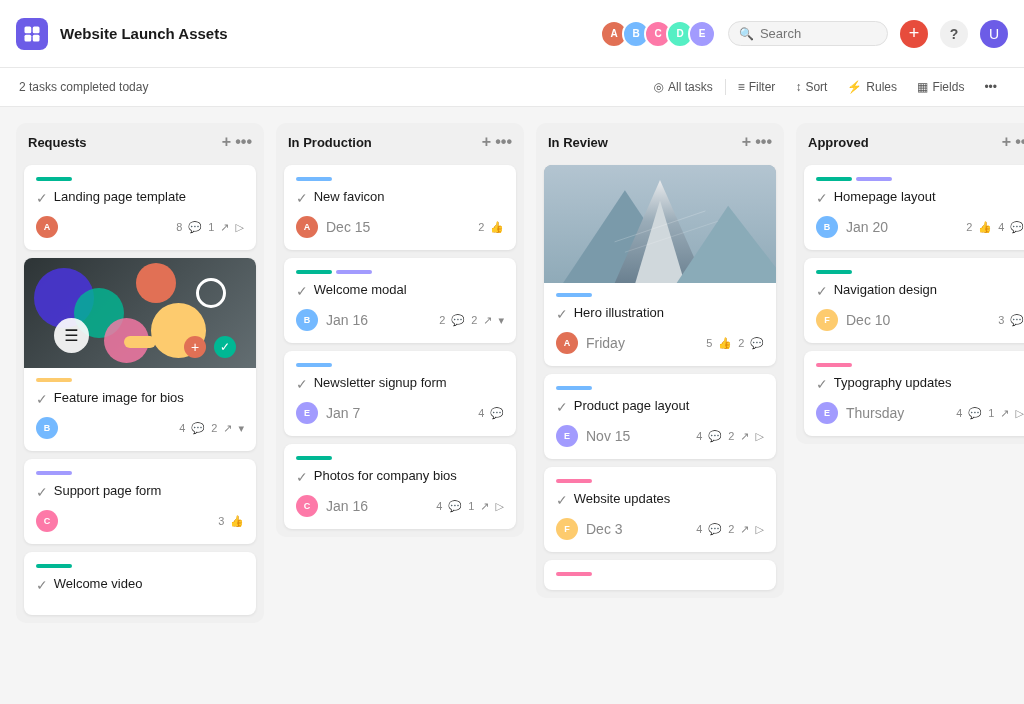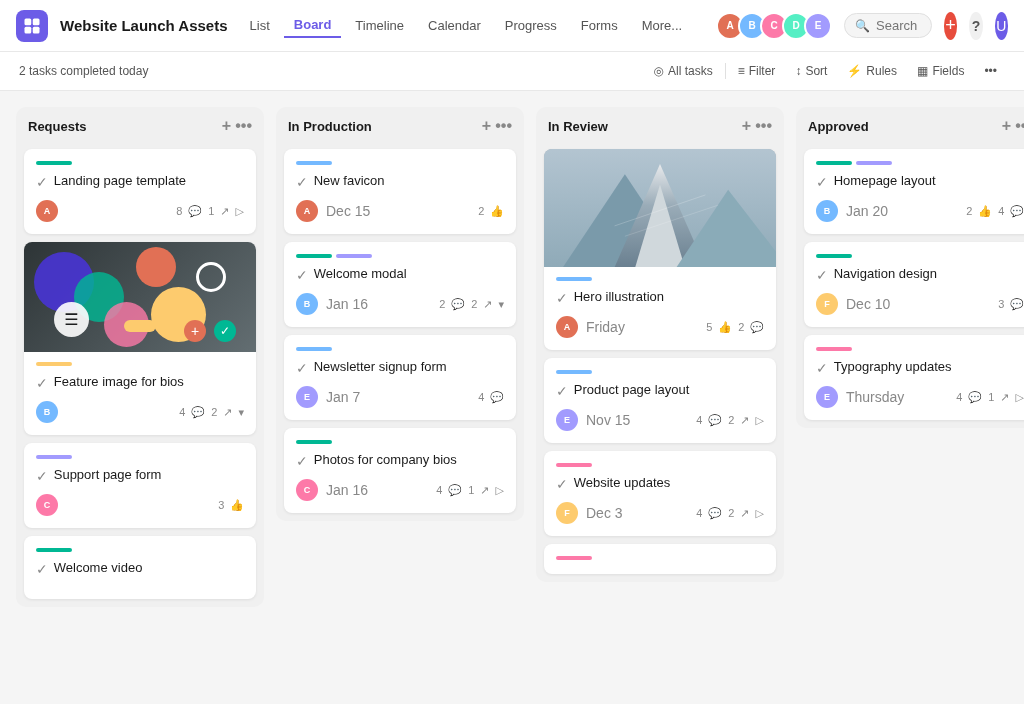--- a/index.html
+++ b/index.html
@@ -1,19 +1,19 @@
 <!DOCTYPE html>
 <html><head>
   <meta charset="utf-8">
   <style>
     * { box-sizing: border-box; margin: 0; padding: 0; }
     body { font-family: -apple-system, BlinkMacSystemFont, 'Segoe UI', sans-serif; background: #f5f5f5; color: #1a1a1a; font-size: 13px; overflow: hidden; }
 
     
-    .top-nav { display: flex; align-items: center; padding: 0 16px; height: 52px; background: #fff; border-bottom: 1px solid #e8e8e8; gap: 12px; }
+    .top-nav { display: flex; align-items: center; padding: 0 16px; height: 68px; background: #fff; border-bottom: 1px solid #e8e8e8; gap: 12px; }
     .app-icon { width: 32px; height: 32px; background: #6c5ce7; border-radius: 8px; display: flex; align-items: center; justify-content: center; flex-shrink: 0; }
     .app-icon svg { width: 18px; height: 18px; fill: white; }
     .project-title { font-weight: 700; font-size: 15px; color: #1a1a1a; white-space: nowrap; }
     .nav-links { display: flex; gap: 4px; align-items: center; }
     .nav-link { padding: 4px 10px; border-radius: 6px; color: #555; cursor: pointer; font-size: 13px; text-decoration: none; }
     .nav-link.active { color: #6c5ce7; font-weight: 600; border-bottom: 2px solid #6c5ce7; border-radius: 0; }
     .nav-spacer { flex: 1; }
     .avatar-group { display: flex; gap: -4px; }
     .avatar { width: 28px; height: 28px; border-radius: 50%; background: #ccc; border: 2px solid white; margin-left: -6px; overflow: hidden; display: flex; align-items: center; justify-content: center; font-size: 10px; font-weight: 600; color: white; flex-shrink: 0; }
     .avatar:first-child { margin-left: 0; }
@@ -75,29 +75,20 @@
 <nav class="top-nav">
   <div class="app-icon">
     <svg viewBox="0 0 24 24">
         <rect x="2" y="2" width="9" height="9" rx="2"></rect>
         <rect x="13" y="2" width="9" height="9" rx="2"></rect>
         <rect x="2" y="13" width="9" height="9" rx="2"></rect>
         <rect x="13" y="13" width="9" height="9" rx="2"></rect>
       </svg>
   </div>
   <span class="project-title">Website Launch Assets</span>
-  <nav class="nav-links">
-    <a class="nav-link">List</a>
-    <a class="nav-link active">Board</a>
-    <a class="nav-link">Timeline</a>
-    <a class="nav-link">Calendar</a>
-    <a class="nav-link">Progress</a>
-    <a class="nav-link">Forms</a>
-    <a class="nav-link">More...</a>
-  </nav>
   <div class="nav-spacer"></div>
   <div class="avatar-group">
     <div class="avatar a1">A</div>
     <div class="avatar a2">B</div>
     <div class="avatar a3">C</div>
     <div class="avatar a4">D</div>
     <div class="avatar a5">E</div>
   </div>
   <div class="search-box">
     <span style="color:#888;font-size:12px;">🔍</span>

